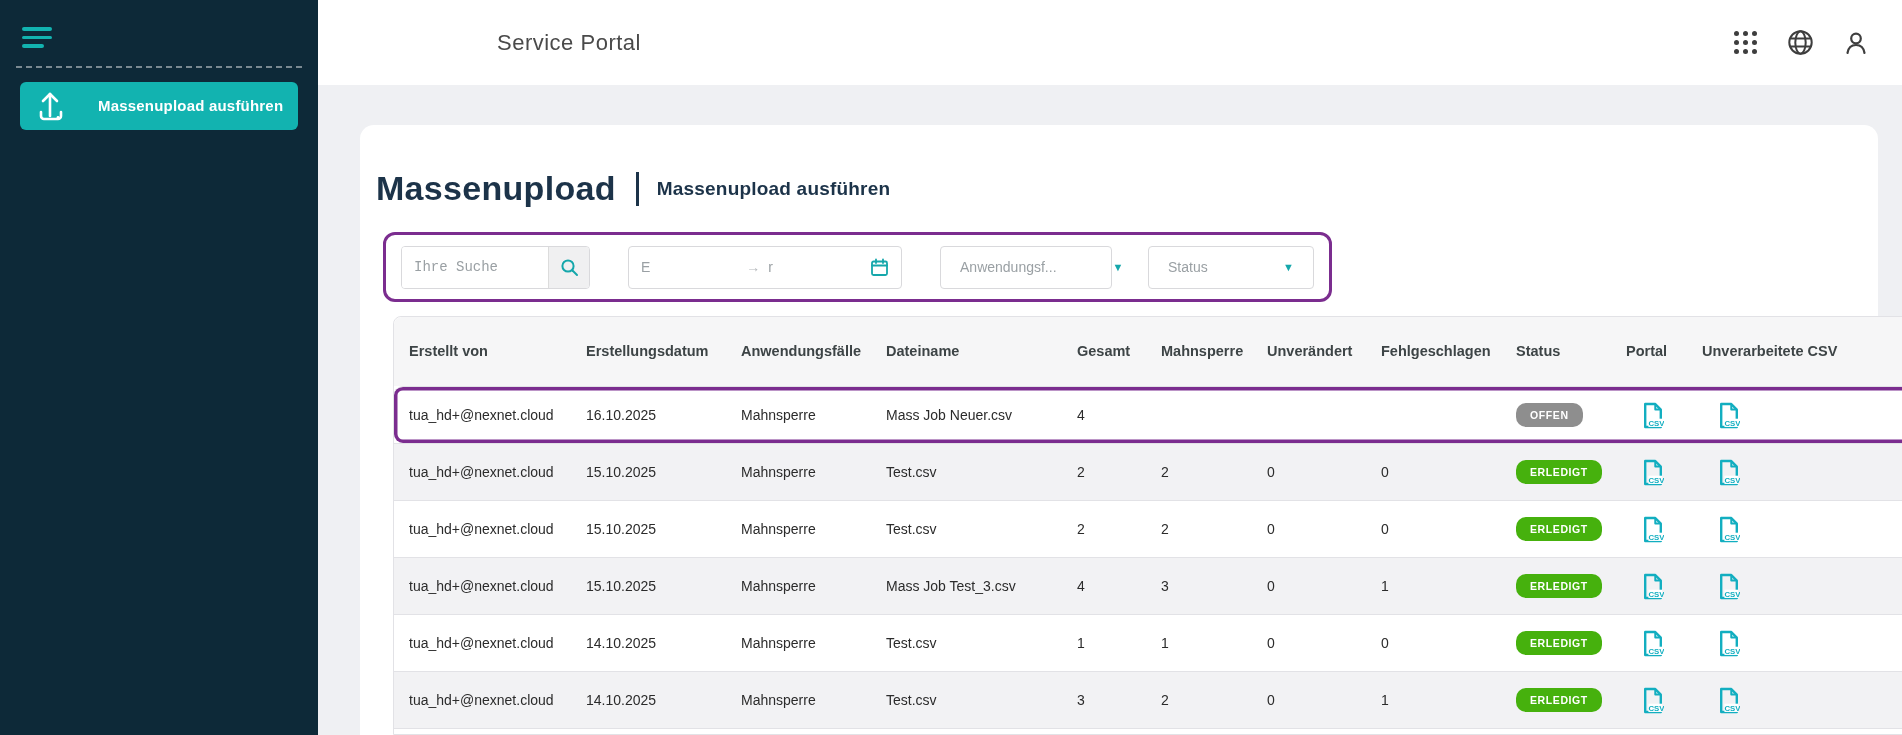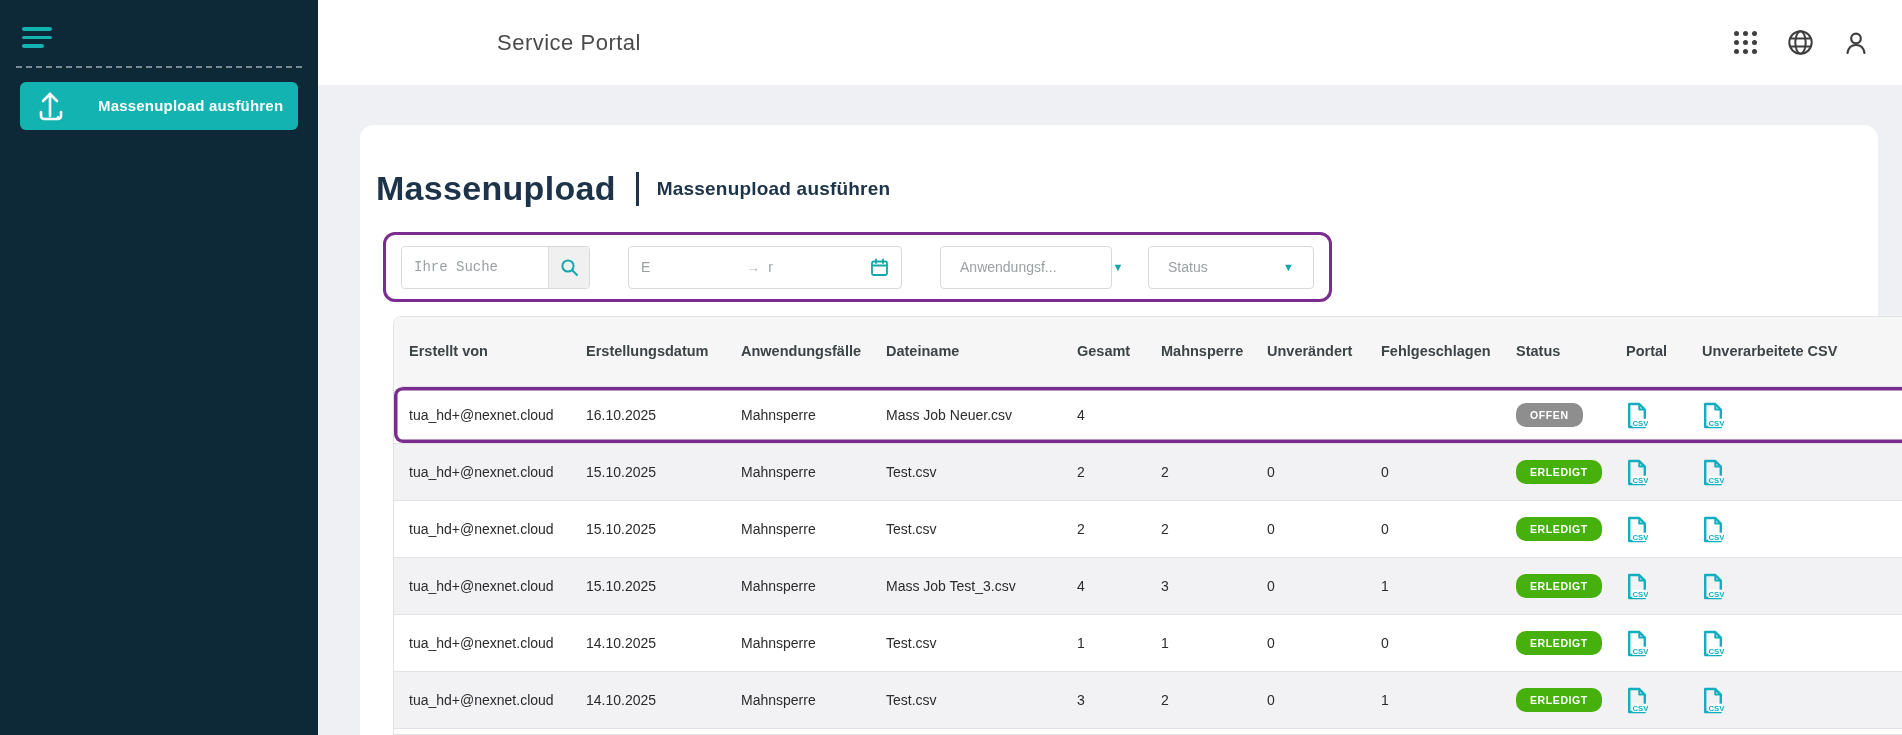--- a/index.html
+++ b/index.html
@@ -73,21 +73,21 @@
   .table{margin:14px 0 0 33px;width:1666px;border:1px solid var(--border);border-radius:8px 8px 0 0;font-size:14px;}
   .grid-row{display:grid;grid-template-columns:177px 155px 145px 191px 84px 106px 114px 135px 110px 76px 1fr;align-items:center;padding-left:15px;}
   .thead-row{height:69px;background:var(--header-row-bg);border-radius:8px 8px 0 0;}
   .th{font-weight:bold;color:#3d4446;font-size:14.5px;padding-right:14px;line-height:1.35;}
   .trow{height:57px;background:#fff;border-top:1px solid var(--border);}
   .trow.alt{background:var(--alt-row);}
   .trow.hl{border-radius:9px;box-shadow:inset 0 0 0 3.5px var(--purple);position:relative;z-index:2;}
   .td{color:#2b2b2b;padding-right:12px;white-space:nowrap;overflow:hidden;}
   .badge{display:inline-block;color:#fff;font-size:10.5px;font-weight:bold;letter-spacing:.6px;padding:6px 14px;border-radius:10px;}
   .icon-cell{display:flex;}
-  .csv-icon{color:var(--csv-teal);display:inline-flex;margin-left:0;cursor:pointer;}
+  .csv-icon{color:var(--csv-teal);display:inline-flex;margin-left:16px;cursor:pointer;}
   .row-sliver{height:6px;background:#fff;border-top:1px solid var(--border);}
 </style>
 </head>
 <body>
 
 <aside class="sidebar">
   <div class="hamburger">
     <div class="bar"></div>
       <div class="bar"></div>
       <div class="bar"></div>

